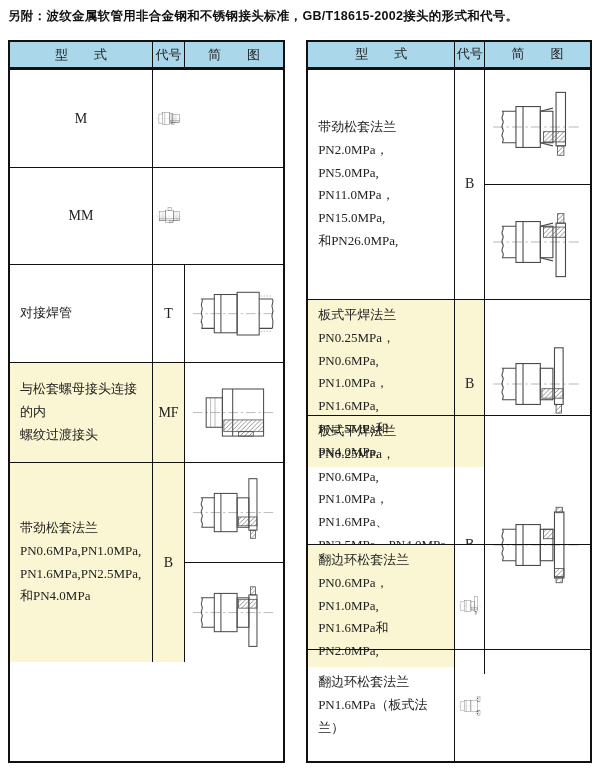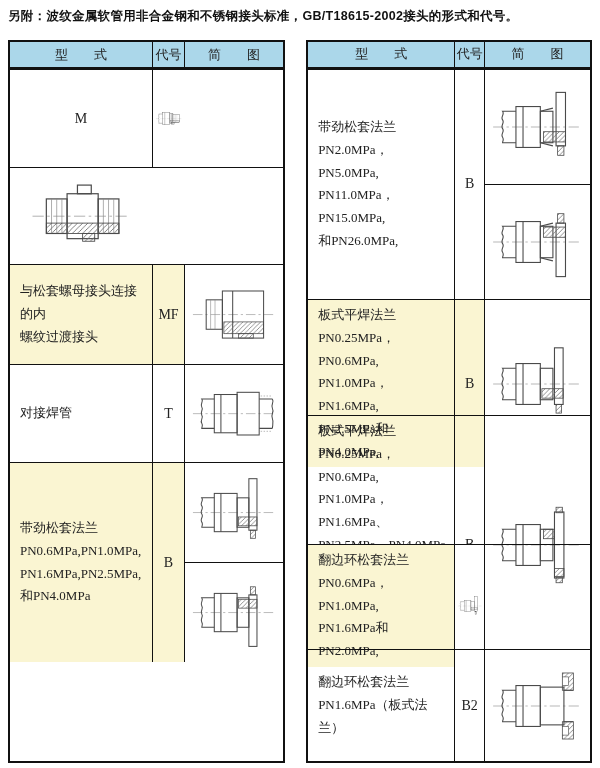--- a/index.html
+++ b/index.html
@@ -92,68 +92,69 @@
                 <line class="ln" x1="70.5" y1="28" x2="70.5" y2="72"></line>
                 <rect class="ln" x="77" y="33" width="27" height="34"></rect>
                 <path class="thin" d="M82 33 V67 M88 33 V67 M94 33 V67"></path>
                 <rect class="h" x="66" y="57" width="38" height="11"></rect>
                 <rect class="h" x="71" y="68" width="12" height="7"></rect>
               </svg>
             </div>
           </div>
         </div>
         <div class="row" style="height: 97px;">
+          <div class="cell code">MM</div>
           <div class="cell diag">
             <div class="diag-sub">
               <svg viewBox="0 0 120 100" preserveAspectRatio="xMidYMid meet">
                 <line class="cl" x1="4" y1="50" x2="116" y2="50"></line>
                 <rect class="ln" x="20" y="30" width="24" height="40"></rect>
                 <path class="thin" d="M26 30 V70 M32 30 V70 M38 30 V70"></path>
                 <rect class="ln" x="44" y="24" width="36" height="52"></rect>
                 <rect class="ln" x="56" y="14" width="16" height="10"></rect>
                 <rect class="ln" x="80" y="30" width="24" height="40"></rect>
                 <path class="thin" d="M86 30 V70 M92 30 V70 M98 30 V70"></path>
                 <rect class="h" x="20" y="58" width="84" height="12"></rect>
                 <rect class="h" x="62" y="70" width="14" height="9"></rect>
               </svg>
             </div>
           </div>
         </div>
+        <div class="row" style="height: 98px;">
+          <div class="cell type">对接焊管</div>
+          <div class="cell code">T</div>
+          <div class="cell diag">
+            <div class="diag-sub">
+              <svg viewBox="0 0 120 100" preserveAspectRatio="xMidYMid meet">
+                <line class="cl" x1="4" y1="50" x2="116" y2="50"></line>
+                <path class="ln" d="M33 30 H16 c3 4 -3 7 0 11 c3 4 -3 7 0 11 c3 4 -3 7 0 11 c2 3 0 5 0 7 H33"></path>
+                <rect class="ln" x="33" y="24" width="31" height="52"></rect>
+                <line class="ln" x1="42" y1="24" x2="42" y2="76"></line>
+                <rect class="ln" x="64" y="21" width="30" height="58"></rect>
+                <path class="ln" d="M94 30 H112 M94 70 H112"></path>
+                <path class="thin" d="M96 26 H112 M96 74 H112" stroke-dasharray="2 2"></path>
+                <path class="ln" d="M112 30 c3 5 -3 8 0 13 c3 5 -3 8 0 14 c2 4 0 9 0 13"></path>
+              </svg>
+            </div>
+          </div>
+        </div>
         <div class="row hl" style="height: 100px;">
           <div class="cell type">与松套螺母接头连接的内
 螺纹过渡接头</div>
           <div class="cell code">MF</div>
           <div class="cell diag">
             <div class="diag-sub">
               <svg viewBox="0 0 120 100" preserveAspectRatio="xMidYMid meet">
                 <line class="cl" x1="4" y1="50" x2="116" y2="50"></line>
                 <rect class="ln" x="22" y="30" width="22" height="40"></rect>
                 <path class="thin" d="M28 30 V70 M34 30 V70"></path>
                 <rect class="ln" x="44" y="18" width="56" height="64"></rect>
                 <line class="ln" x1="58" y1="18" x2="58" y2="82"></line>
                 <rect class="h" x="46" y="60" width="54" height="16"></rect>
                 <rect class="h" x="66" y="76" width="20" height="6"></rect>
-              </svg>
-            </div>
-          </div>
-        </div>
-        <div class="row" style="height: 98px;">
-          <div class="cell type">对接焊管</div>
-          <div class="cell code">T</div>
-          <div class="cell diag">
-            <div class="diag-sub">
-              <svg viewBox="0 0 120 100" preserveAspectRatio="xMidYMid meet">
-                <line class="cl" x1="4" y1="50" x2="116" y2="50"></line>
-                <path class="ln" d="M33 30 H16 c3 4 -3 7 0 11 c3 4 -3 7 0 11 c3 4 -3 7 0 11 c2 3 0 5 0 7 H33"></path>
-                <rect class="ln" x="33" y="24" width="31" height="52"></rect>
-                <line class="ln" x1="42" y1="24" x2="42" y2="76"></line>
-                <rect class="ln" x="64" y="21" width="30" height="58"></rect>
-                <path class="ln" d="M94 30 H112 M94 70 H112"></path>
-                <path class="thin" d="M96 26 H112 M96 74 H112" stroke-dasharray="2 2"></path>
-                <path class="ln" d="M112 30 c3 5 -3 8 0 13 c3 5 -3 8 0 14 c2 4 0 9 0 13"></path>
               </svg>
             </div>
           </div>
         </div>
         <div class="row hl" style="height: 200px;">
           <div class="cell type">带劲松套法兰
 PN0.6MPa,PN1.0MPa,
 PN1.6MPa,PN2.5MPa,
 和PN4.0MPa</div>
           <div class="cell code">B</div>
@@ -288,21 +289,20 @@
                 <rect class="h" x="66" y="56" width="27" height="12"></rect>
                 <rect class="h" x="83" y="74" width="8" height="16"></rect>
                 <path class="thin" d="M83 78 H91 M83 82 H91 M83 86 H91"></path>
               </svg>
             </div>
           </div>
         </div>
         <div class="row" style="height: 113px;">
           <div class="cell type">翻边环松套法兰
 PN1.6MPa（板式法兰）</div>
-          <div class="cell code">B2</div>
           <div class="cell diag">
             <div class="diag-sub">
               <svg viewBox="0 0 120 100" preserveAspectRatio="xMidYMid meet">
                 <line class="cl" x1="4" y1="50" x2="116" y2="50"></line>
                 <path class="ln" d="M33 30 H16 c3 4 -3 7 0 11 c3 4 -3 7 0 11 c3 4 -3 7 0 11 c2 3 0 5 0 7 H33"></path>
                 <rect class="ln" x="33" y="24" width="31" height="52"></rect>
                 <line class="ln" x1="42" y1="24" x2="42" y2="76"></line>
                 <rect class="ln" x="64" y="26" width="30" height="48"></rect>
                 <rect class="h" x="92" y="8" width="14" height="22"></rect>
                 <rect x="92" y="13" width="8" height="11" fill="#fff" stroke="#4a4a4a" stroke-width="0.8"></rect>

